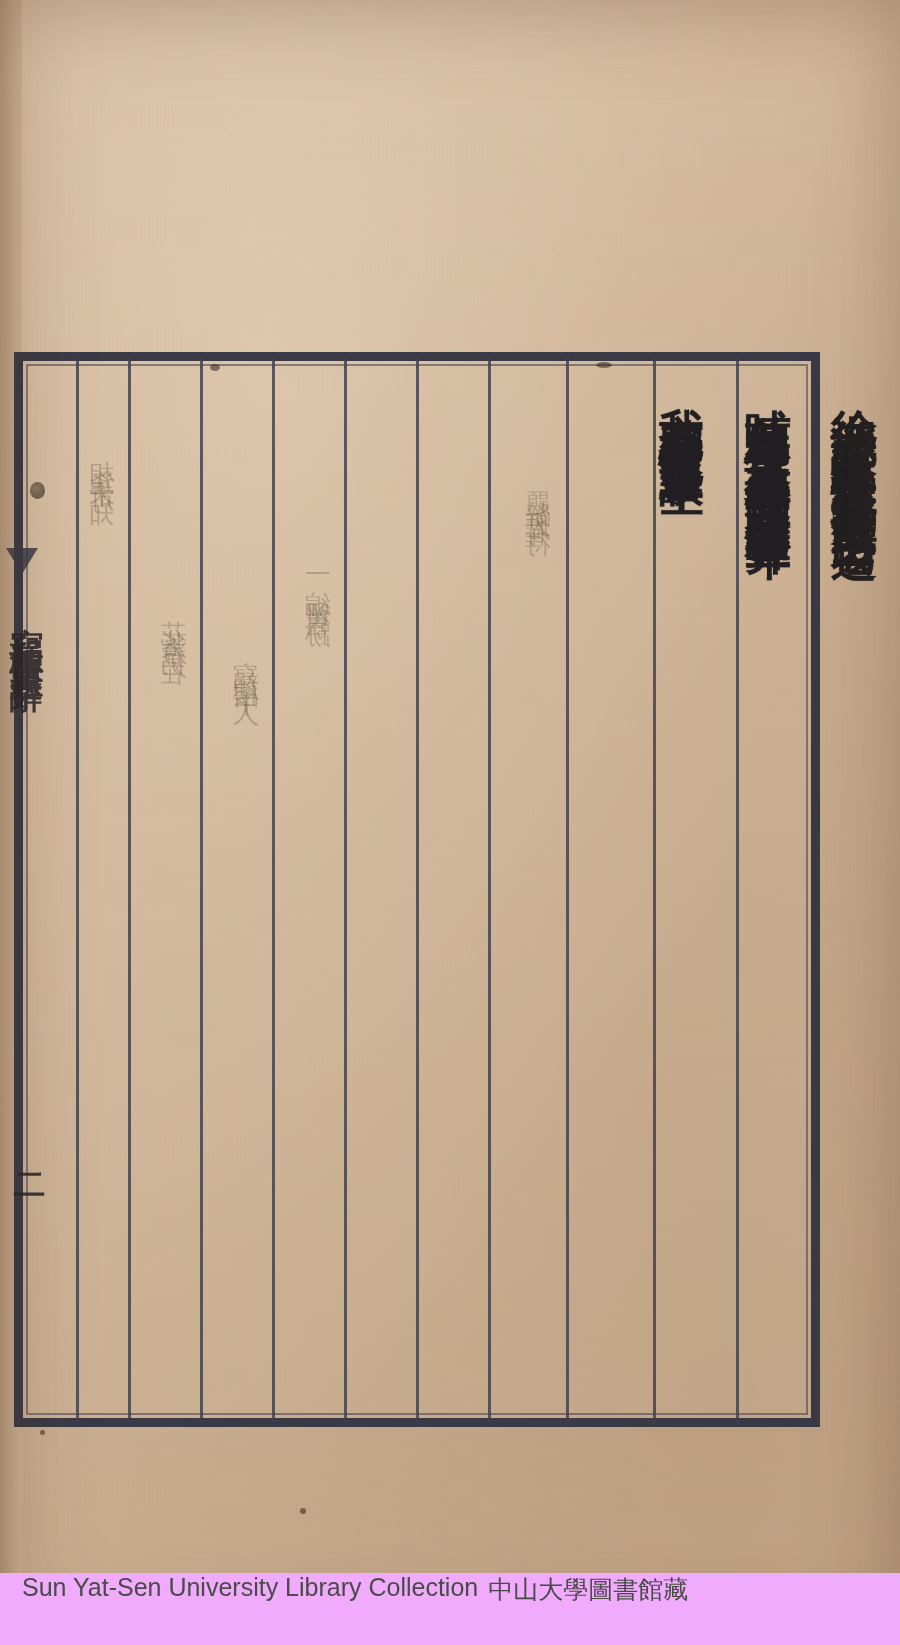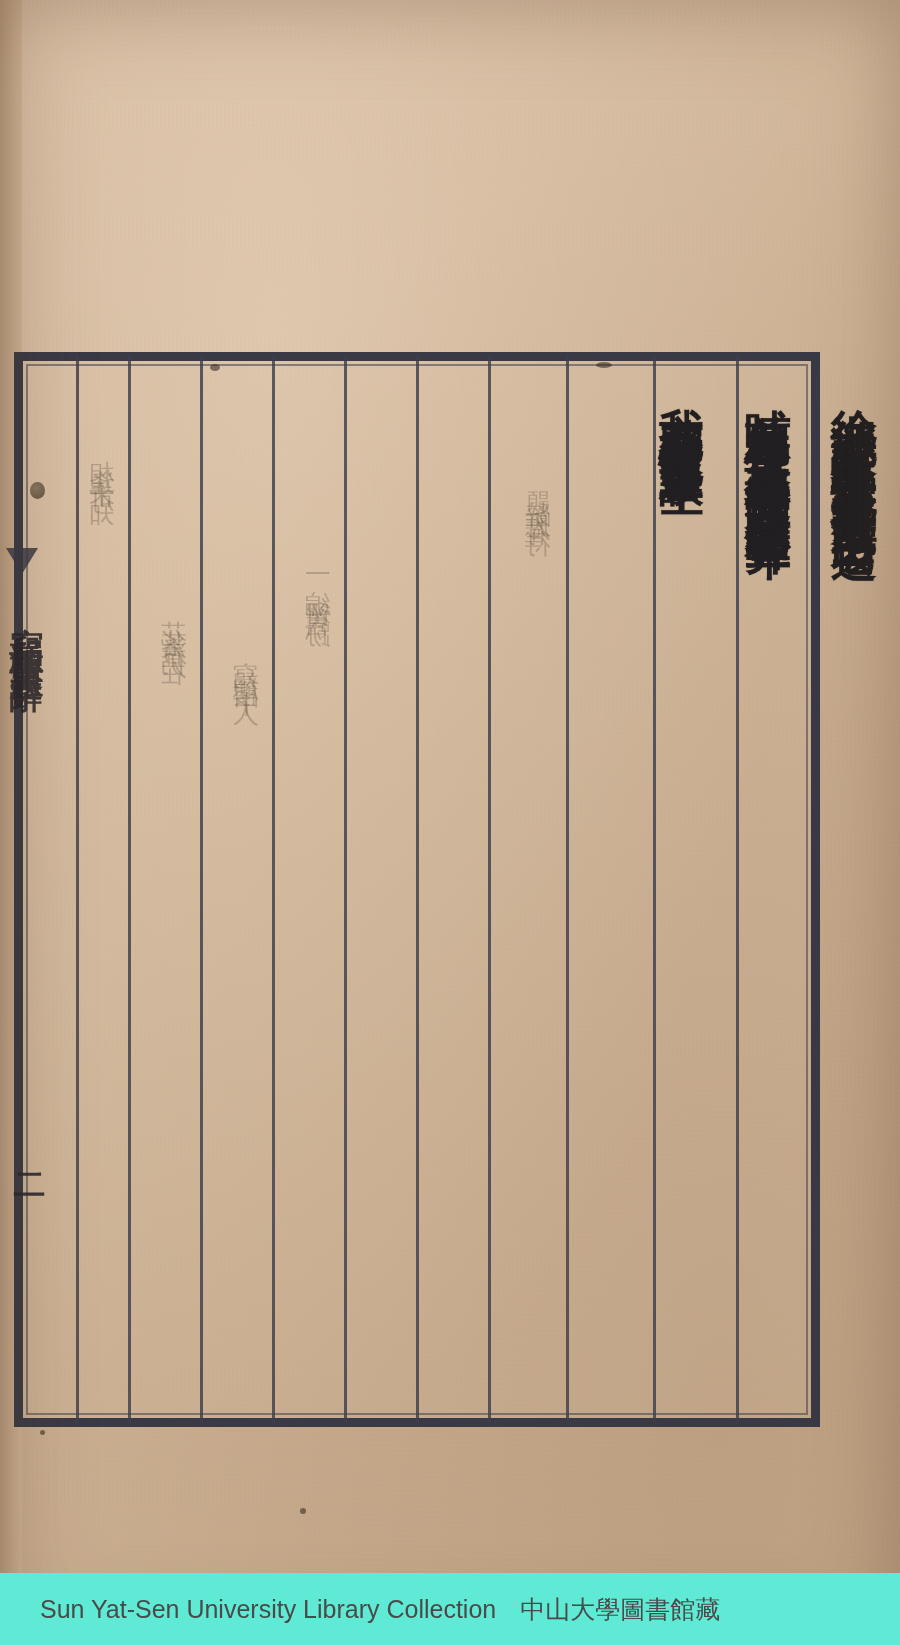--- a/index.html
+++ b/index.html
@@ -159,36 +159,36 @@
     background: rgba(45,35,28,0.55);
     border-radius: 50%;
   }
   
   .watermark {
     position: absolute;
     left: 0;
     bottom: 0;
     width: 900px;
     height: 72px;
-    background: #5eead4;
+    background: #f0abfc;
     display: flex;
-    align-items: center;
-    padding-left: 40px;
+    align-items: flex-start;
+    padding-left: 22px;
     box-sizing: border-box;
   }
   .watermark .wm-en {
     font-family: "Liberation Sans", sans-serif;
     font-size: 25px;
     color: #4a4a4a;
   }
   .watermark .wm-zh {
     font-family: "DejaVu Sans", sans-serif;
     font-size: 25px;
     color: #4a4a4a;
-    margin-left: 24px;
+    margin-left: 10px;
   }
 </style>
 </head>
 <body>
 
 <div id="page">
 
   <div class="paper"></div>
   <div class="grain"></div>
 

